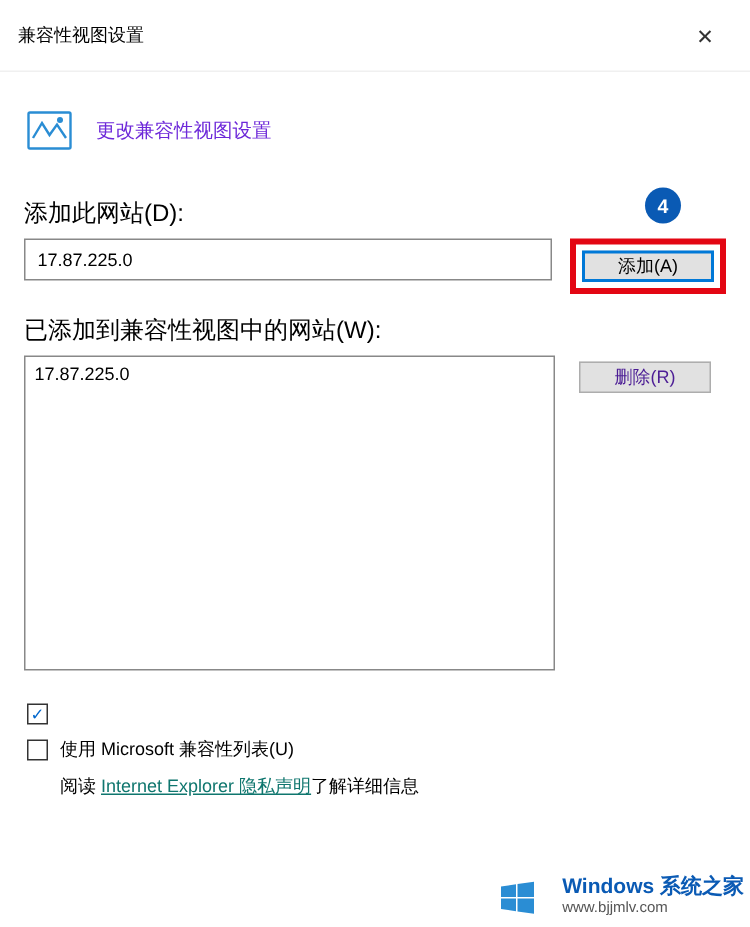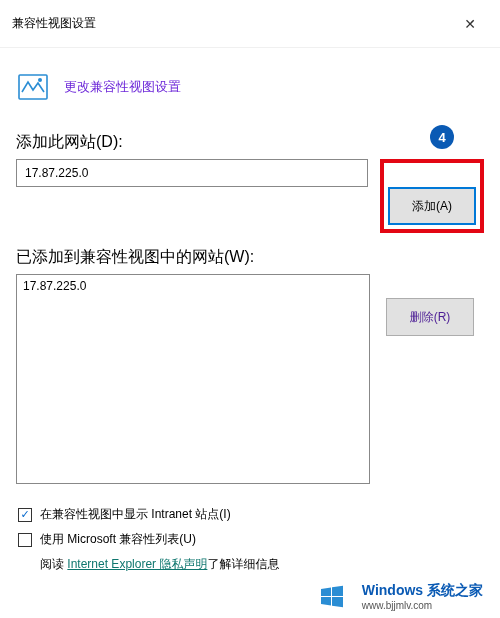--- a/index.html
+++ b/index.html
@@ -10,32 +10,32 @@
     .content { padding: 16px; }
     .header-row { display: flex; align-items: center; gap: 14px; padding: 6px 0 28px 0; }
     .header-icon { width: 34px; height: 34px; display: flex; align-items: center; justify-content: center; }
     .header-title { font-size: 13px; color: #6d28d9; }
     .field-label { font-size: 16px; color: #000; margin-bottom: 6px; display: inline-block; }
     .row { display: flex; gap: 12px; align-items: stretch; margin-bottom: 14px; position: relative; }
     .row .badge { position: absolute; top: -34px; right: 30px; width: 24px; height: 24px; border-radius: 50%; background: #0a5ab4; color: #fff; font-weight: bold; font-size: 13px; display: flex; align-items: center; justify-content: center; }
     .text-input { flex: 1; height: 28px; border: 1px solid #888; padding: 0 8px; font-size: 12px; outline: none; }
     .btn-wrap { padding: 4px; }
     .btn-wrap.highlight { border: 4px solid #e30613; }
-    .btn { width: 88px; height: 38px; background: #e1e1e1; border: 1px solid #adadad; font-size: 12px; cursor: pointer; padding: 0; margin-top: 20px; }
+    .btn { width: 88px; height: 21px; background: #e1e1e1; border: 1px solid #adadad; font-size: 12px; cursor: pointer; padding: 0; }
     .btn.primary { border: 2px solid #0078d7; }
     .btn.disabled { color: #4c1d95; cursor: default; }
     .listbox { width: 354px; height: 210px; border: 1px solid #888; background: #fff; padding: 2px 6px; font-size: 12px; overflow: auto; }
     .list-item { padding: 2px 0; }
     .list-section { display: flex; gap: 12px; align-items: flex-start; margin-bottom: 22px; }
     .list-btns { display: flex; flex-direction: column; }
     .checkbox-row { display: flex; align-items: center; gap: 8px; font-size: 12px; margin-bottom: 8px; padding-left: 2px; }
     .checkbox { width: 14px; height: 14px; border: 1px solid #333; display: inline-flex; align-items: center; justify-content: center; font-size: 11px; color: #0066cc; }
     .info-row { font-size: 12px; padding-left: 24px; }
     .info-row a { color: #0f766e; }
-    .watermark { position: absolute; bottom: 6px; right: 17px; display: flex; align-items: center; gap: 17px; }
+    .watermark { position: absolute; bottom: 6px; right: 4px; display: flex; align-items: flex-end; gap: 17px; }
     .wm-icon { width: 26px; height: 26px; }
     .wm-text { font-size: 12px; line-height: 1.25; color: #0a5ab4; }
     .wm-text .main { font-weight: bold; font-size: 14px; }
     .wm-text .sub { font-size: 10px; color: #555; }
   </style>
 </head>
 <body>
 
 <div class="titlebar">
   <span class="titlebar-title">兼容性视图设置</span>
@@ -75,21 +75,20 @@
       <div class="list-btns">
         <div class="btn-wrap">
           <button class="btn disabled">删除(R)</button>
         </div>
       </div>
     </div>
   </div>
 
   <div class="checkbox-row">
     <span class="checkbox">✓</span>
-    <span>在兼容性视图中显示 Intranet 站点(I)</span>
   </div>
   <div class="checkbox-row">
     <span class="checkbox"></span>
     <span>使用 Microsoft 兼容性列表(U)</span>
   </div>
 
   <div class="info-row">
     <span>阅读 </span><a href="#">Internet Explorer 隐私声明</a><span>了解详细信息</span>
   </div>
 

